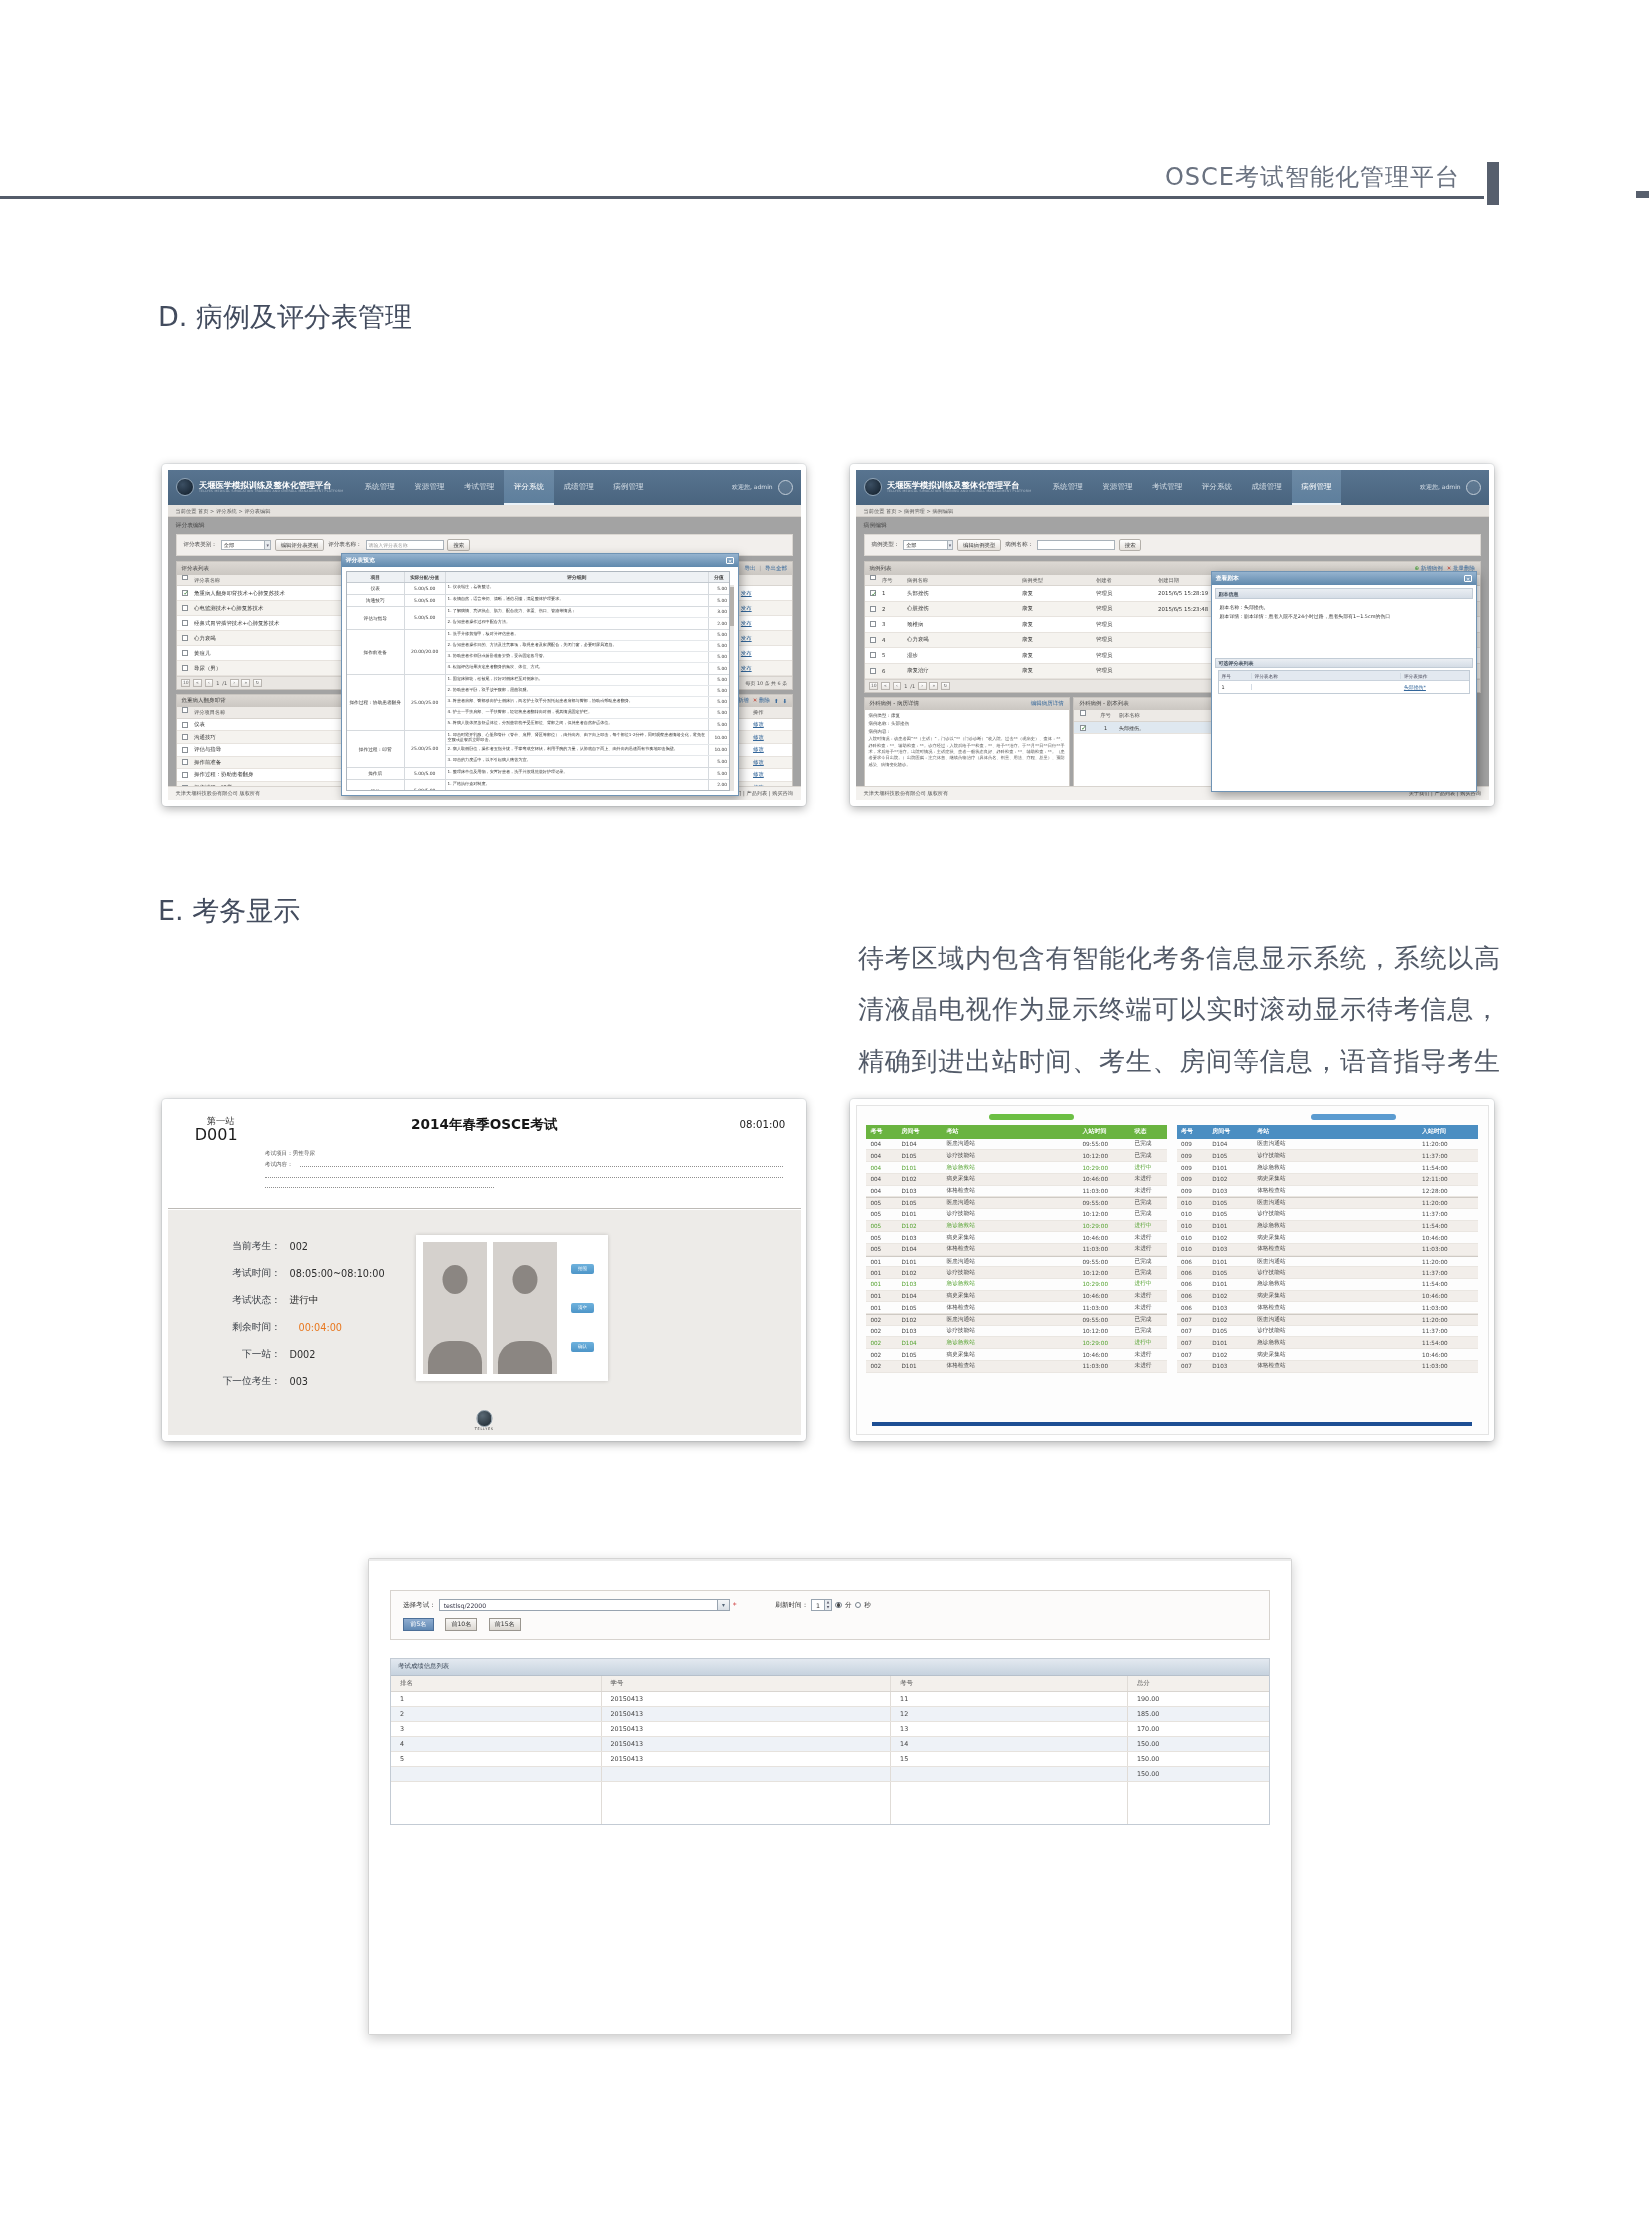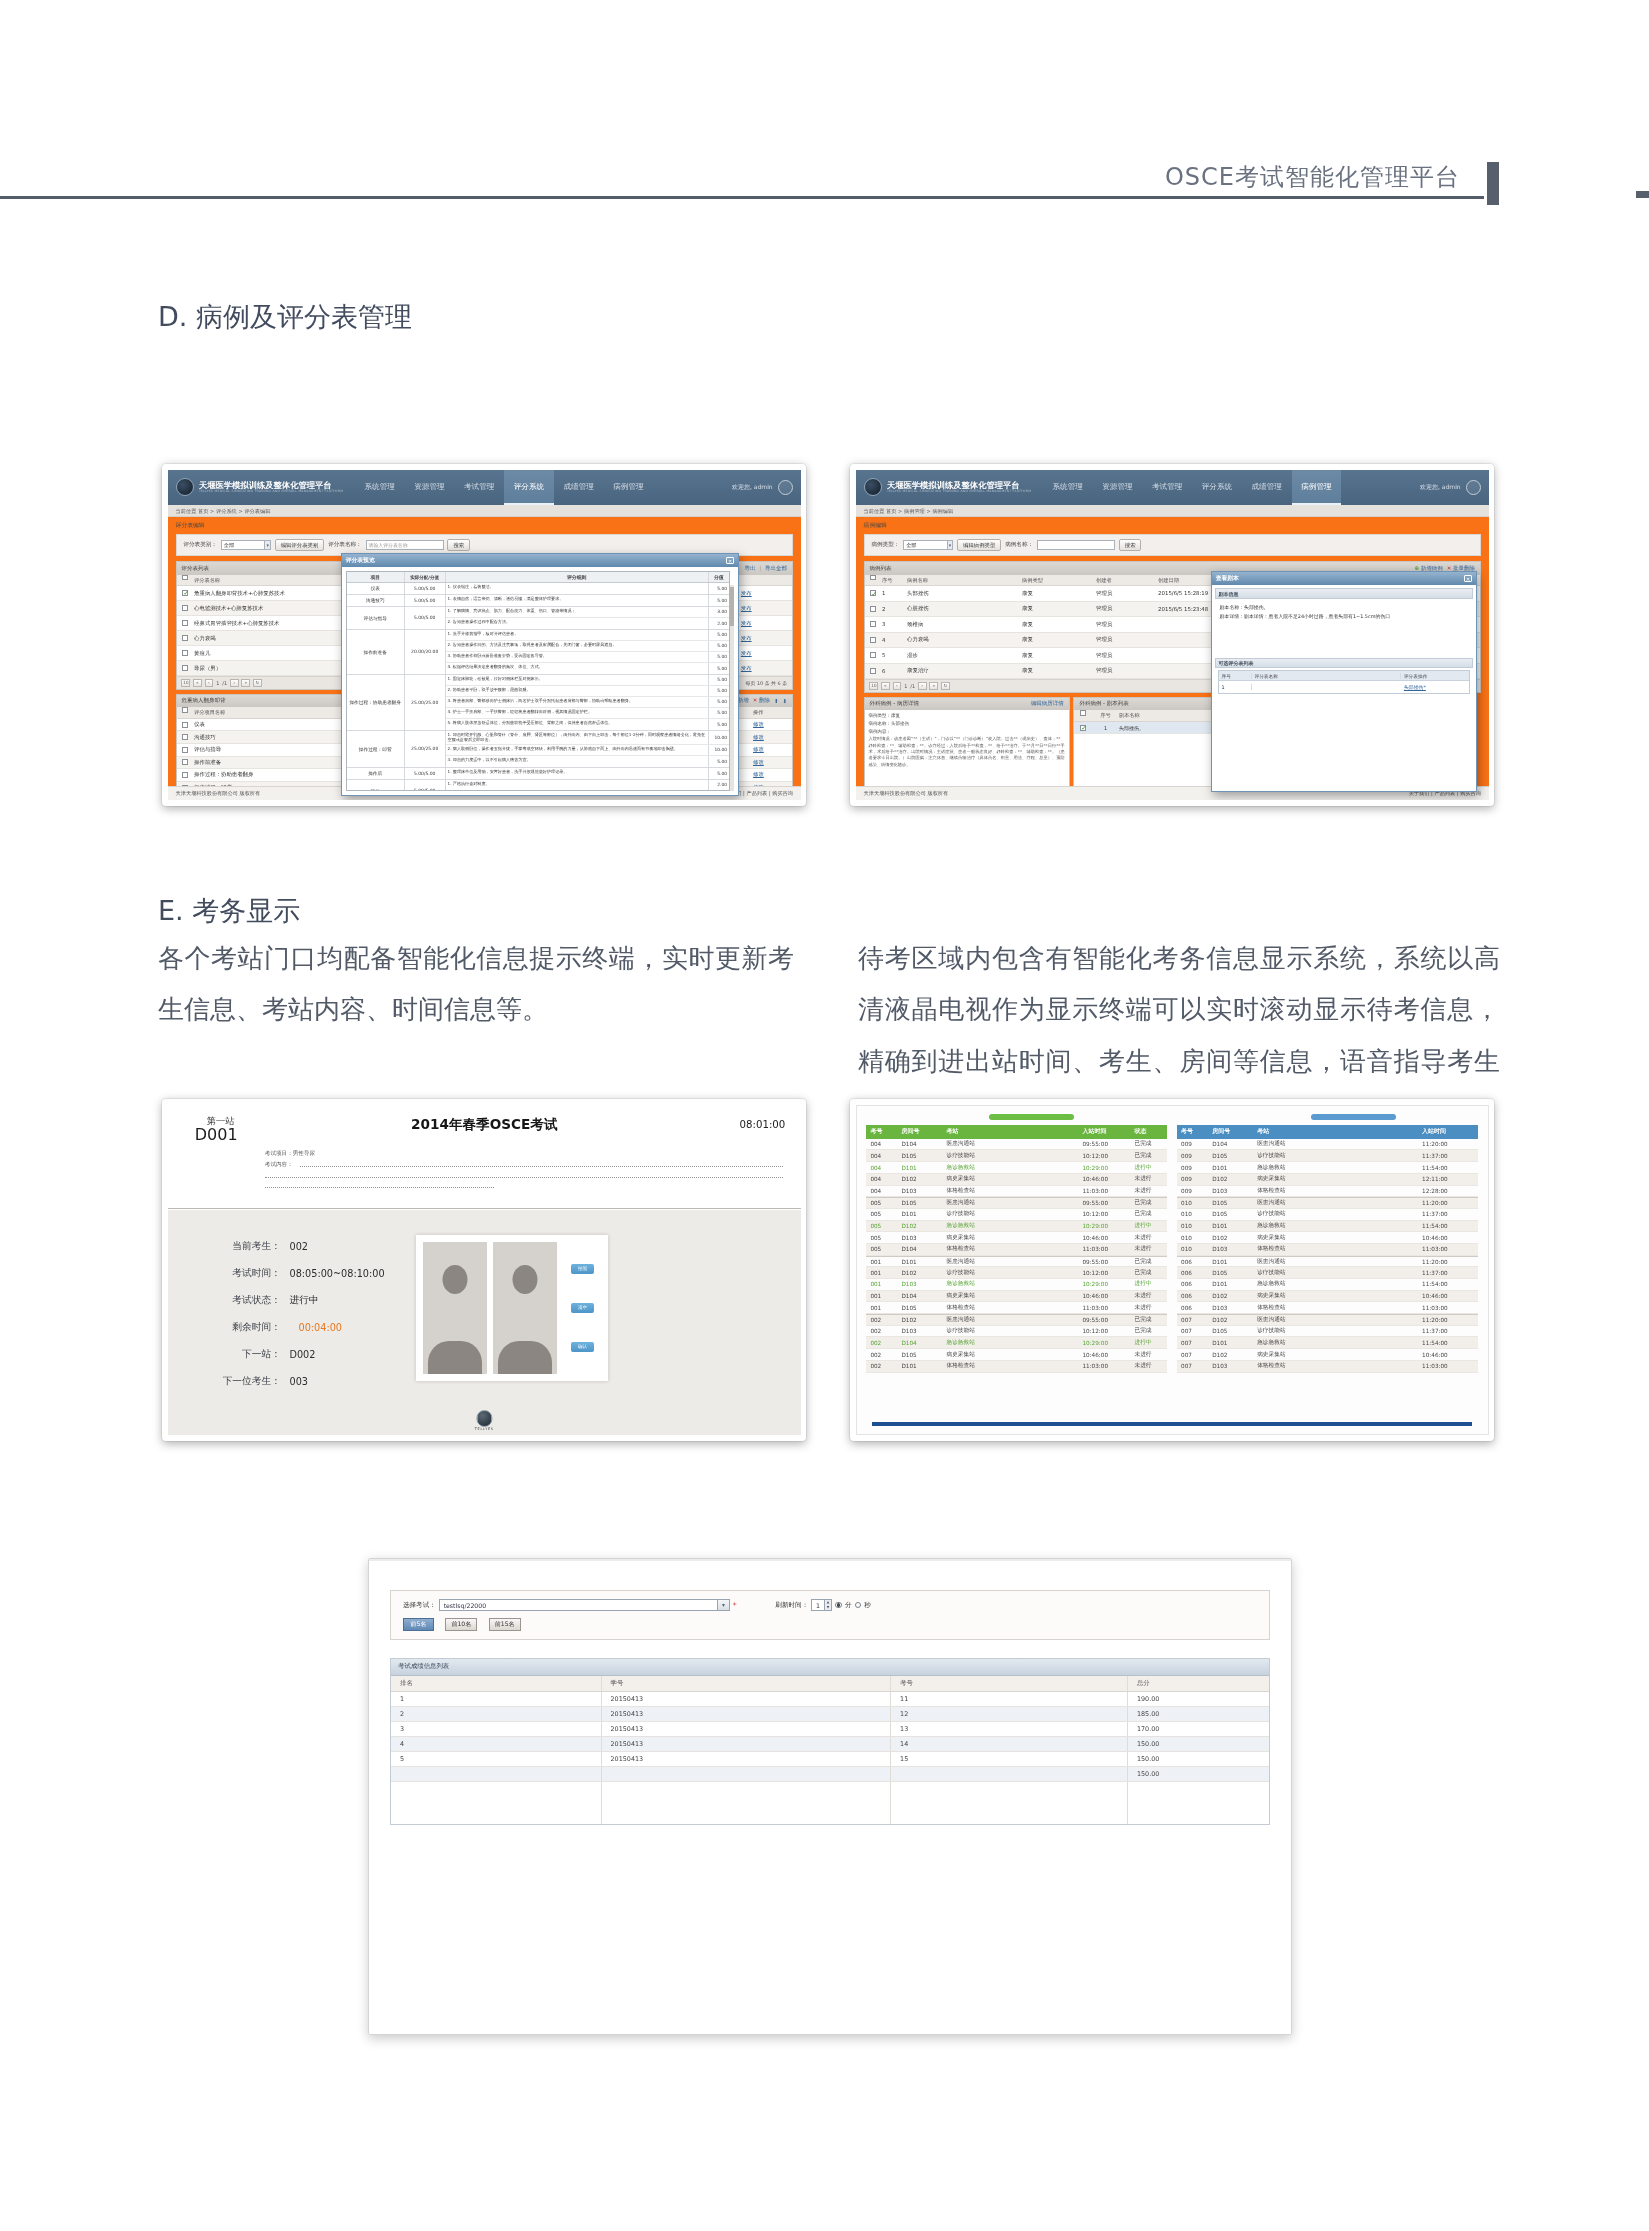--- a/index.html
+++ b/index.html
@@ -21,21 +21,21 @@
 
 
 .shot{position:absolute;background:#fff;padding:5.8px;border-radius:3.9px;box-shadow:0 2.9px 9.7px rgba(0,0,0,.30),0 0 0 1px #eef0f2;}
 #shot-scoring{left:162px;top:464px;width:644px;height:342px;}
 #shot-cases{left:850px;top:464px;width:644px;height:342px;}
 #shot-station{left:162px;top:1099px;width:644px;height:342px;}
 #shot-waiting{left:850px;top:1099px;width:644px;height:342px;}
 #shot-ranking{left:368px;top:1558px;width:924px;height:477px;padding:0;border:1px solid #d4d4d4;box-shadow:0 3.9px 11.6px rgba(0,0,0,.20);border-radius:1.9px;}
 
 
-.app{position:relative;width:633px;height:330px;background:#f97316;overflow:hidden;font-size:6.3px;color:#333;}
+.app{position:relative;width:633px;height:330px;background:#a3a3a3;overflow:hidden;font-size:6.3px;color:#333;}
 .app-hd{position:relative;height:35px;background:linear-gradient(#587490,#49647e);display:flex;align-items:center;padding:0 7.8px;z-index:2;}
 .logo{width:18.4px;height:18.4px;border-radius:50%;background:radial-gradient(circle at 35% 35%,#3b4f63,#101c28);border:1.9px solid #90a4b6;flex:none;}
 .brand{margin-left:4.9px;line-height:1.15;flex:none;}
 .brand-t{display:block;font-size:8.3px;font-weight:bold;color:#fff;white-space:nowrap;}
 .brand-s{display:block;font-size:3.2px;color:#aebdcb;letter-spacing:0.2px;white-space:nowrap;}
 .app-nav{display:flex;align-self:stretch;margin-left:11.6px;}
 .nav-it{display:flex;align-items:center;padding:0 9.7px;font-size:7.6px;color:#d3dce4;white-space:nowrap;}
 .nav-it.active{background:linear-gradient(#6d8aa5,#5d7e9c);color:#fff;box-shadow:inset 0 -1.9px 0 #eaf2f8;}
 .welcome{margin-left:auto;font-size:6px;color:#d8e0e8;white-space:nowrap;}
 .avatar{width:15.5px;height:15.5px;border-radius:50%;border:1px solid #c2cdd8;margin-left:4.9px;flex:none;background:rgba(255,255,255,.08);}
@@ -765,21 +765,20 @@
             <span class="mcc1">1</span>
             <span class="mcc2"></span>
             <span class="mcc3 lnk">头部挫伤*</span>
           </div>
         </div>
       </div>
     </div>
   </div>
 
   <h2 class="sec" id="sec-e-h">E. 考务显示</h2>
-  <p class="col-l">各个考站门口均配备智能化信息提示终端，实时更新考生信息、考站内容、时间信息等。</p>
   <p class="col-r">待考区域内包含有智能化考务信息显示系统，系统以高清液晶电视作为显示终端可以实时滚动显示待考信息，精确到进出站时间、考生、房间等信息，语音指导考生有序出入场。</p>
 
   <div class="shot" id="shot-station">
     <div class="scr">
       <div class="st-stationlabel">第一站</div>
       <div class="st-code">D001</div>
       <div class="st-title">2014年春季OSCE考试</div>
       <div class="st-clock">08:01:00</div>
       <div class="st-proj">考试项目：男性导尿</div>
       <div class="st-contentlabel">考试内容：</div>

